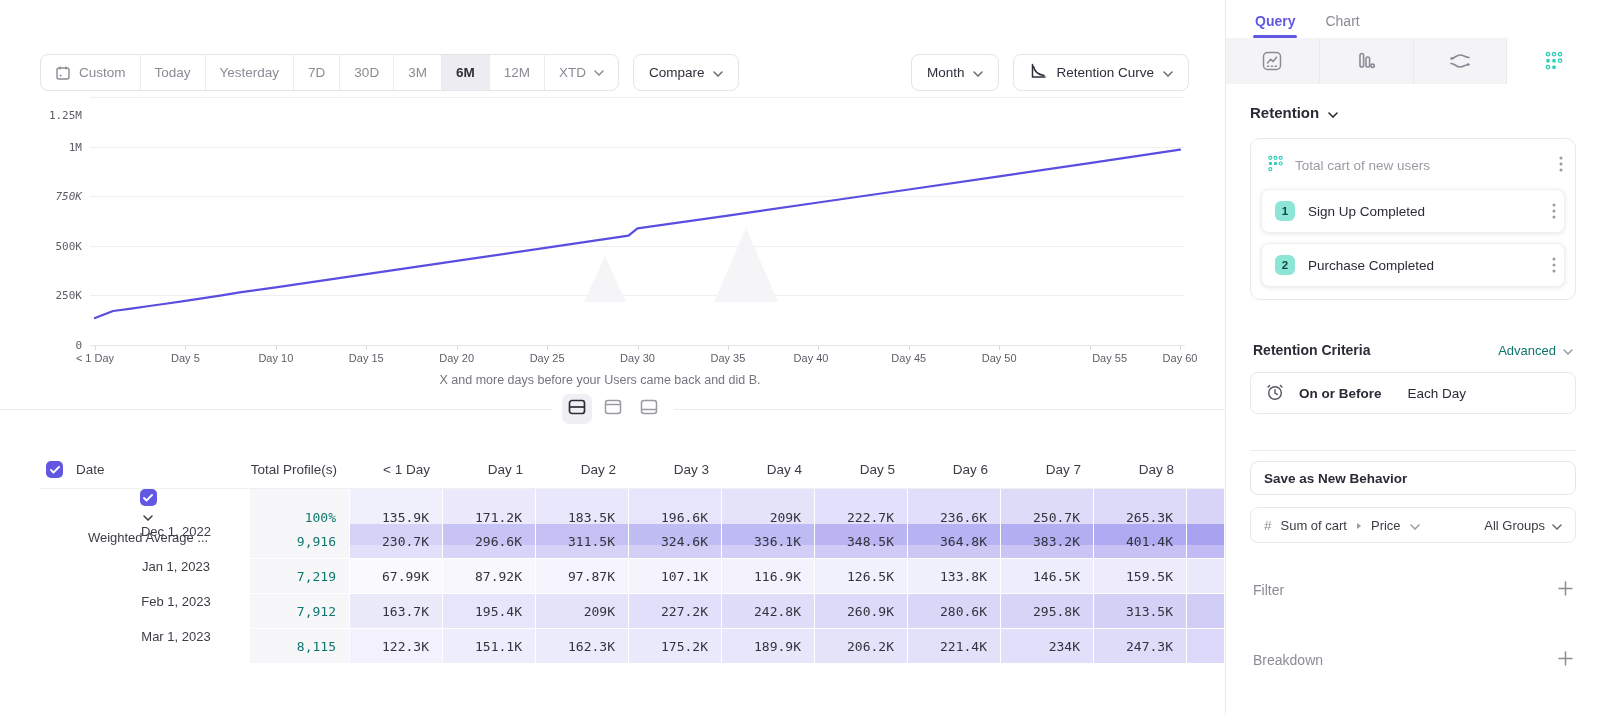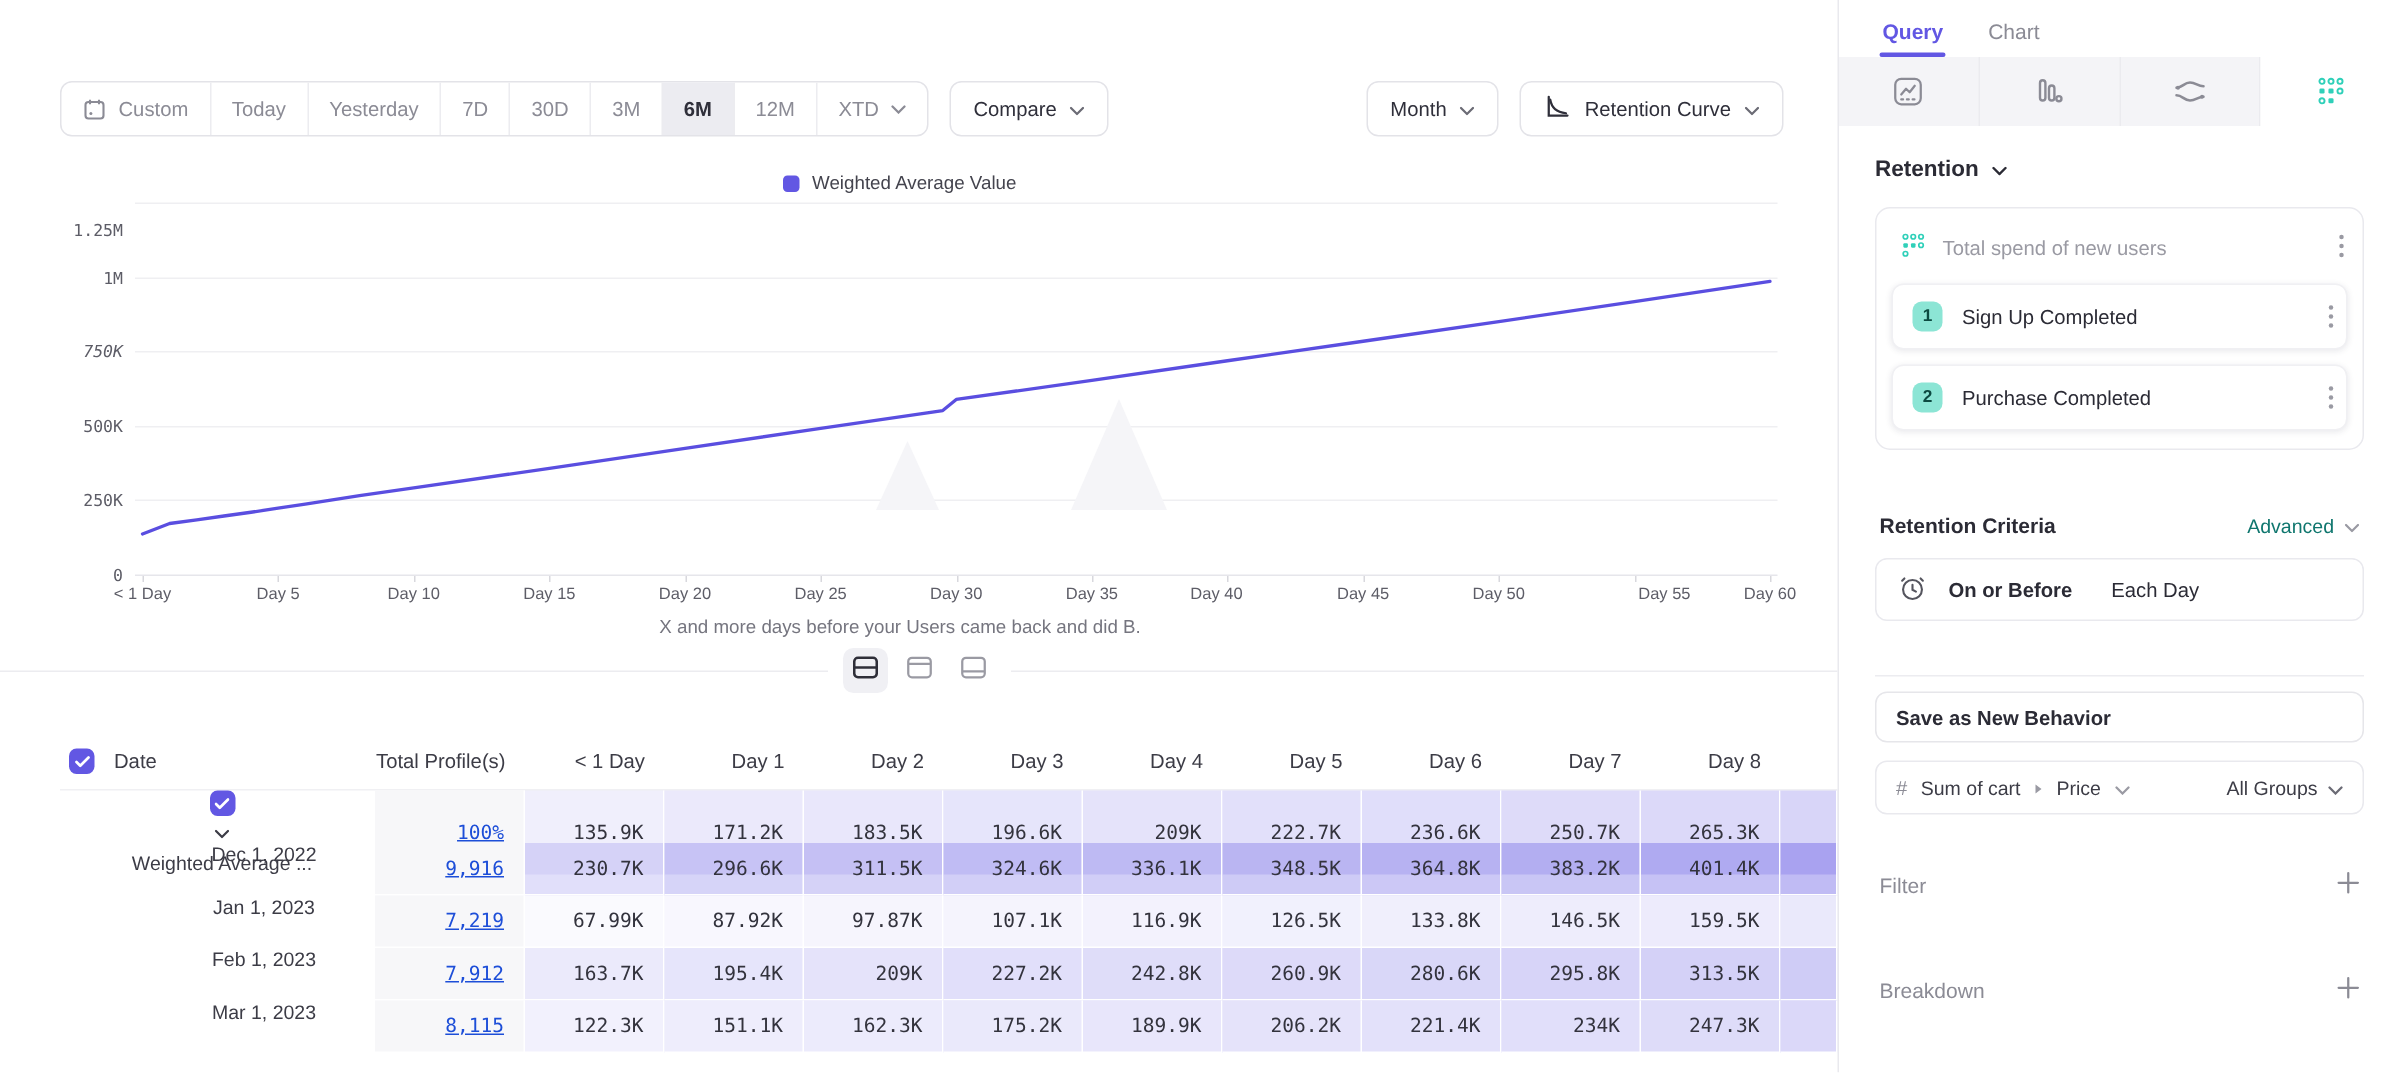--- a/index.html
+++ b/index.html
@@ -42,21 +42,21 @@
 
   
   .table { margin:27px 0 0 40px; width:1185px; }
   .trow { display:grid; grid-template-columns:210px 100px repeat(9,93px) 38px; height:35px; }
   .trow.thead { height:38px; border-bottom:1px solid #f0f0f3; }
   .hcell { display:flex; align-items:center; justify-content:flex-end; padding-right:13px; font-size:13.5px; color:#3c3c46; font-weight:500; }
   .hcell.left { justify-content:flex-start; padding-left:6px; gap:13px; }
   .cell { display:flex; align-items:center; justify-content:flex-end; padding-right:13px; font-family:"DejaVu Sans Mono", monospace; font-size:13px; color:#33333d; border-right:1.5px solid #fff; border-bottom:1.5px solid #fff; }
   .datecell { display:flex; align-items:center; font-size:13px; color:#3c3c46; padding-left:6px; gap:9px; border-bottom:1.5px solid #fff;flex-direction:column; }
   .datecell .dlabel { padding-left:56px; }
-  .totalcell { background:#f7f7f9; color:#1d4ed8;text-decoration:underline; }
+  .totalcell { background:#f7f7f9; color:#0f766e; }
   .cb { width:17px; height:17px; border-radius:5px; background:#6257e3; display:flex; align-items:center; justify-content:center; flex:0 0 17px; cursor:pointer; }
 
   
   .tabs { display:flex; gap:30px; padding:13px 0 0 29px; }
   .tab { font-size:14px; color:#8b8b95; padding-bottom:9px; position:relative; cursor:pointer; }
   .tab.active { color:#6257e3; font-weight:700; }
   .tab.active::after { content:""; position:absolute; left:-2px; right:-2px; bottom:0; height:3px; border-radius:2px; background:#6257e3; }
   .icon-tabs { display:flex; height:46px; }
   .icon-tab { flex:1; display:flex; align-items:center; justify-content:center; background:#f4f4f7; border-right:1px solid #ebebef; cursor:pointer; }
   .icon-tab.selected { background:#fff; border-right:none; }
@@ -149,24 +149,20 @@
               <path d="M3.5 2.5v12.5h12.5"></path>
               <path d="M4.5 4.5c1 5.5 4 8 10.5 9"></path>
             </svg></span>
         <span>Retention Curve</span>
         <span><svg width="10" height="6" viewBox="0 0 10 6" fill="none" stroke="#6b6b75" stroke-width="1.5" stroke-linecap="round">
               <path d="M1 1l4 4 4-4"></path>
             </svg></span>
       </button>
     </div>
 
-    <div class="legend">
-      <span class="swatch"></span>
-      <span>Weighted Average Value</span>
-    </div>
 
     <div class="chart" id="chart">
         <div class="gl" style="top: 6px;"></div>
         <div class="ylab" style="top: 18px;">1.25M</div>
         <div class="gl" style="top: 55.6px;"></div>
         <div class="ylab" style="top: 49.6px;">1M</div>
         <div class="gl" style="top: 105.2px;"></div>
         <div class="ylab" style="top: 99.2px; font-style: italic;">750K</div>
         <div class="gl" style="top: 154.8px;"></div>
         <div class="ylab" style="top: 148.8px;">500K</div>
@@ -412,21 +408,21 @@
         <div class="behavior-head">
           <span><svg width="17" height="17" viewBox="0 0 18 18" fill="none">
                 <circle cx="3.5" cy="3" r="1.6" stroke="#2fd0b9" stroke-width="1.2"></circle>
                 <circle cx="9" cy="3" r="1.6" stroke="#2fd0b9" stroke-width="1.2"></circle>
                 <circle cx="14.5" cy="3" r="1.6" stroke="#2fd0b9" stroke-width="1.2"></circle>
                 <rect x="2" y="7.5" width="3.2" height="3.2" rx="0.8" fill="#2fd0b9"></rect>
                 <rect x="7.4" y="7.5" width="3.2" height="3.2" rx="0.8" fill="#2fd0b9"></rect>
                 <circle cx="14.5" cy="9" r="1.6" stroke="#2fd0b9" stroke-width="1.2"></circle>
                 <circle cx="3.5" cy="15" r="1.6" stroke="#2fd0b9" stroke-width="1.2"></circle>
               </svg></span>
-          <span class="grow">Total spend of new users</span>
+          <span class="grow">Total cart of new users</span>
           <span><svg width="4" height="16" viewBox="0 0 4 16">
                 <circle cx="2" cy="2" r="1.5" fill="#9a9aa3"></circle>
                 <circle cx="2" cy="8" r="1.5" fill="#9a9aa3"></circle>
                 <circle cx="2" cy="14" r="1.5" fill="#9a9aa3"></circle>
               </svg></span>
         </div>
         <div id="steps">
             <div class="step">
               <span class="badge">1</span>
               <span class="grow">Sign Up Completed</span>

